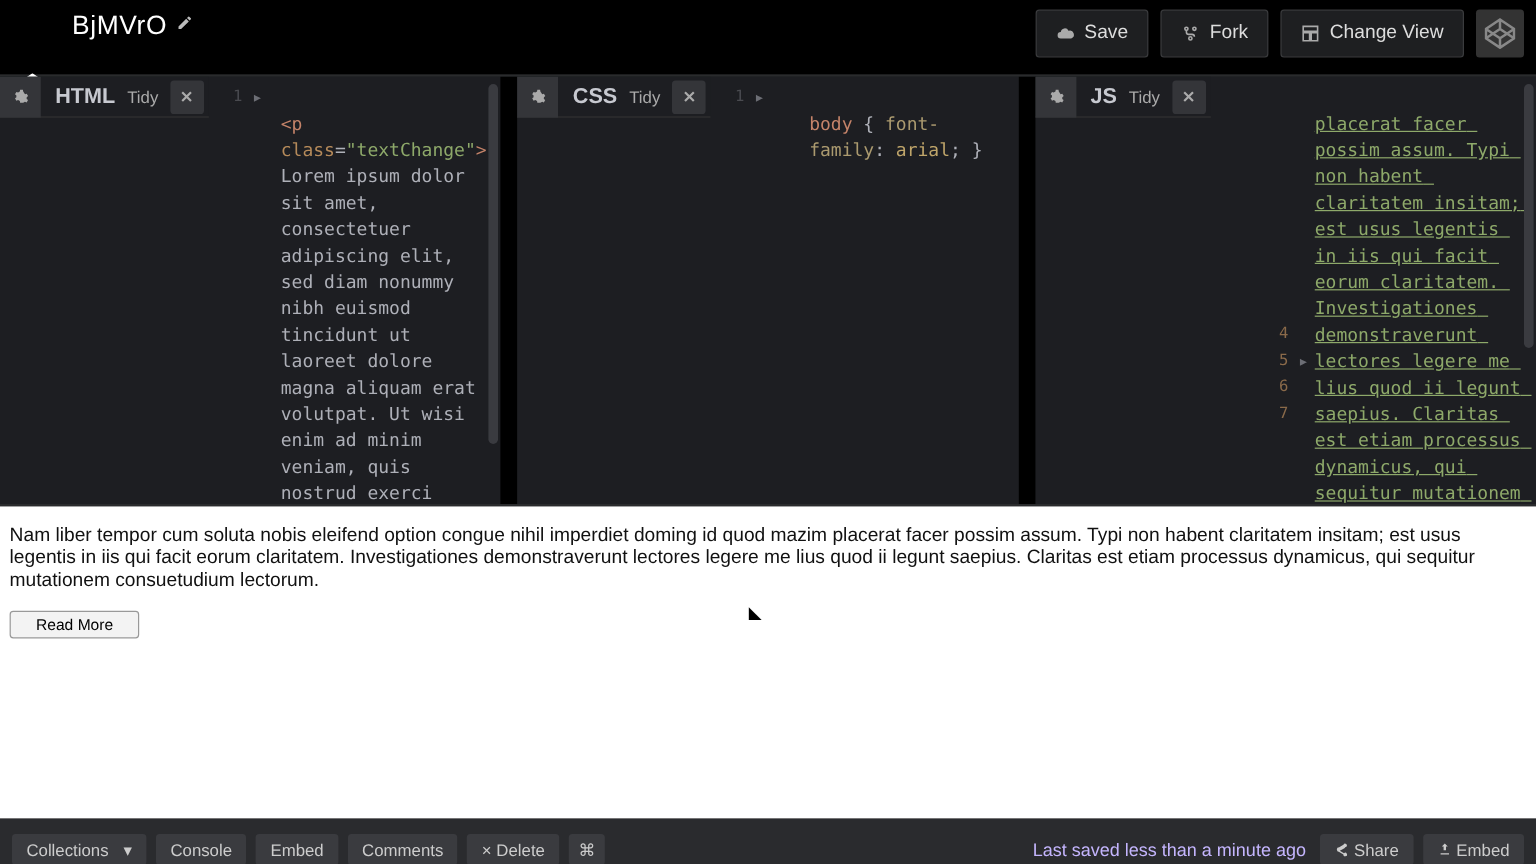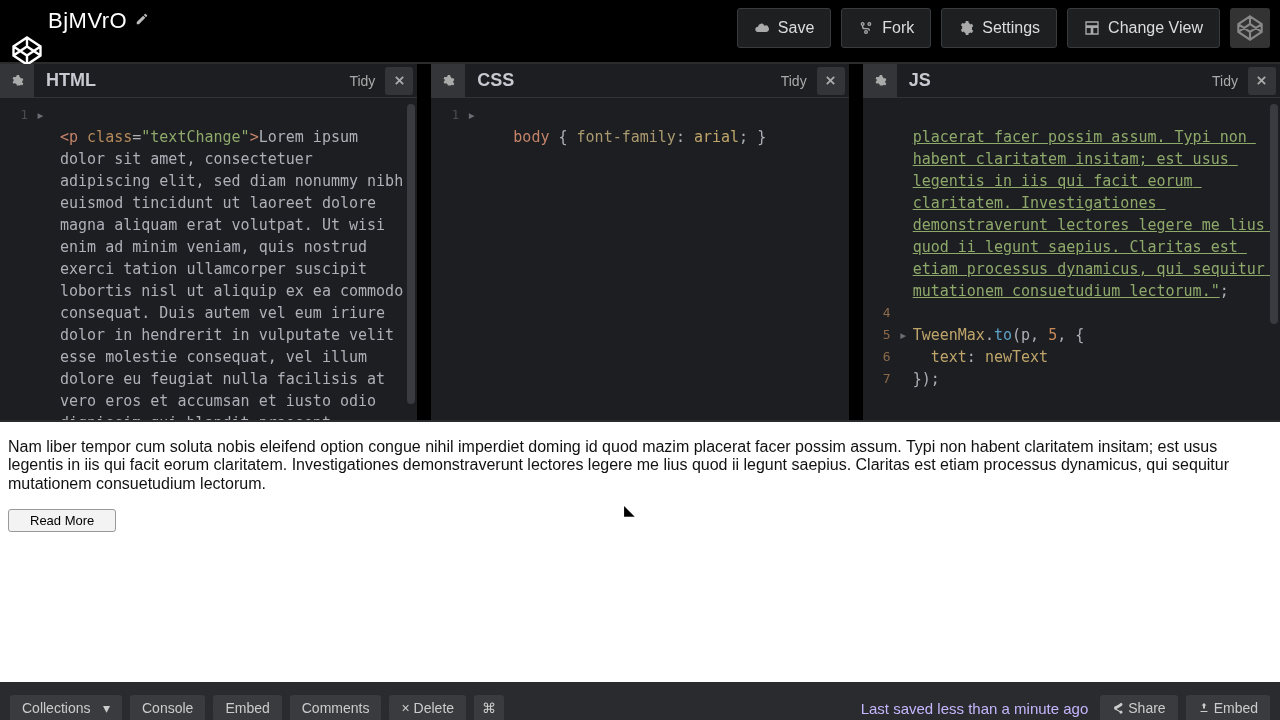--- a/index.html
+++ b/index.html
@@ -1,35 +1,35 @@
 <!DOCTYPE html>
 <html><head>
 <meta charset="utf-8">
 <style>
   * { box-sizing: border-box; margin: 0; padding: 0; }
   html, body { width: 1280px; height: 720px; overflow: hidden; font-family: -apple-system, "Helvetica Neue", Arial, sans-serif; background:#000; }
   .topbar { height: 62px; background:#000; display:flex; align-items:flex-start; padding: 8px 10px 0 10px; }
-  .logo-wrap { display:flex; align-items:center; gap:4px; }
+  .logo-wrap { display:flex; align-items:flex-end; gap:16px; }
   .logo-box { width:34px; height:34px; display:flex; align-items:center; justify-content:center; }
   .logo-box svg { width:30px; height:30px; }
   .title-block { display:flex; flex-direction:column; }
   .title-row { display:flex; align-items:center; gap:8px; }
   .pen-title { color:#fff; font-size:22px; font-weight:400; letter-spacing:0.5px; }
   .edit-icon { color:#ccc; }
   .subtitle { color:#888; font-size:11px; letter-spacing:1px;margin-top:47px; }
   .subtitle .author { color:#ddd; letter-spacing:0; }
   .top-actions { margin-left:auto; display:flex; gap:10px; align-items:center; }
   .btn { background:#1e1f21; color:#ddd; border:1px solid #3a3b3d; border-radius:3px; height:40px; padding:0 16px; display:flex; align-items:center; gap:8px; font-size:16px; cursor:pointer; }
   .btn svg { width:16px; height:16px; fill:#aaa; }
   .avatar { width:40px; height:40px; background:#333; border-radius:3px; display:flex; align-items:center; justify-content:center; }
   .avatar svg { width:26px; height:26px; fill:#888; }
 
   .editors { display:flex; height: 360px; background:#111; border-top:2px solid #2a2b2d; border-bottom:2px solid #2a2b2d;}
-  .pane { flex:1; background:#1d1e22; display:flex; flex-direction:column; min-width:0; border-right:14px solid #000; position:relative;}
-  .pane:last-child { border-right:none; }
+  .pane { flex:1; background:#1d1e22; display:flex; flex-direction:row; min-width:0; border-right:14px solid #000; position:relative;}
+  .pane:last-child { border-right:none;gap:37px; }
   .pane-head { height:34px; background:#1d1e22; display:flex; align-items:center; border-bottom:1px solid #333; }
   .pane-head .gear { width:34px; height:34px; background:#343539; display:flex; align-items:center; justify-content:center; }
   .pane-head .gear svg { width:14px; height:14px; fill:#aaa; }
   .pane-title { color:#c7c9d0; font-size:18px; font-weight:700; padding-left:12px; }
   .pane-tools { margin-left:auto; display:flex; align-items:center; }
   .tidy { color:#aaa; font-size:14px; padding:0 10px; cursor:pointer; }
   .close-tool { width:28px; height:28px; background:#343539; border-radius:3px; margin-right:4px; display:flex; align-items:center; justify-content:center; cursor:pointer;}
   .close-tool svg { width:11px; height:11px; fill:#aaa; }
 
   .code { flex:1; overflow:hidden; position:relative; font-family: "Menlo","Consolas",monospace; font-size:15px; line-height:22px; }
@@ -99,26 +99,20 @@
       <span>Save</span>
     </button>
     <button class="btn">
       <svg viewBox="0 0 24 24">
           <path d="M7 4a2 2 0 1 0 0 4 2 2 0 0 0 0-4zm10 0a2 2 0 1 0 0 4 2 2 0 0 0 0-4zM7 8v2c0 2 1 3 3 3h4c2 0 3 1 3 3v0M12 16a2 2 0 1 0 0 4 2 2 0 0 0 0-4z" fill="none" stroke="#aaa" stroke-width="2"></path>
         </svg>
       <span>Fork</span>
     </button>
     <button class="btn">
       <svg viewBox="0 0 24 24">
-          <path d="M12 8a4 4 0 1 0 0 8 4 4 0 0 0 0-8zm9 4a7 7 0 0 0-.1-1.2l2-1.6-2-3.4-2.4.9A7 7 0 0 0 16 4l-.4-2.5h-4L11.2 4a7 7 0 0 0-2.5 1.4l-2.4-.9-2 3.4 2 1.6A7 7 0 0 0 6.2 12a7 7 0 0 0 .1 1.2l-2 1.6 2 3.4 2.4-.9A7 7 0 0 0 11.2 20l.4 2.5h4L16 20a7 7 0 0 0 2.5-1.4l2.4.9 2-3.4-2-1.6A7 7 0 0 0 21 12z"></path>
-        </svg>
-      <span>Settings</span>
-    </button>
-    <button class="btn">
-      <svg viewBox="0 0 24 24">
           <path d="M3 3h18v6H3zM3 11h8v10H3zM13 11h8v10h-8z" fill="none" stroke="#aaa" stroke-width="2"></path>
         </svg>
       <span>Change View</span>
     </button>
     <div class="avatar">
       <svg viewBox="0 0 100 100">
           <path fill="none" stroke="#888" stroke-width="8" d="M50 5 L95 35 L95 65 L50 95 L5 65 L5 35 Z M5 35 L50 65 L95 35 M5 65 L50 35 L95 65 M50 5 L50 35 M50 65 L50 95"></path>
         </svg>
     </div>
   </div>

